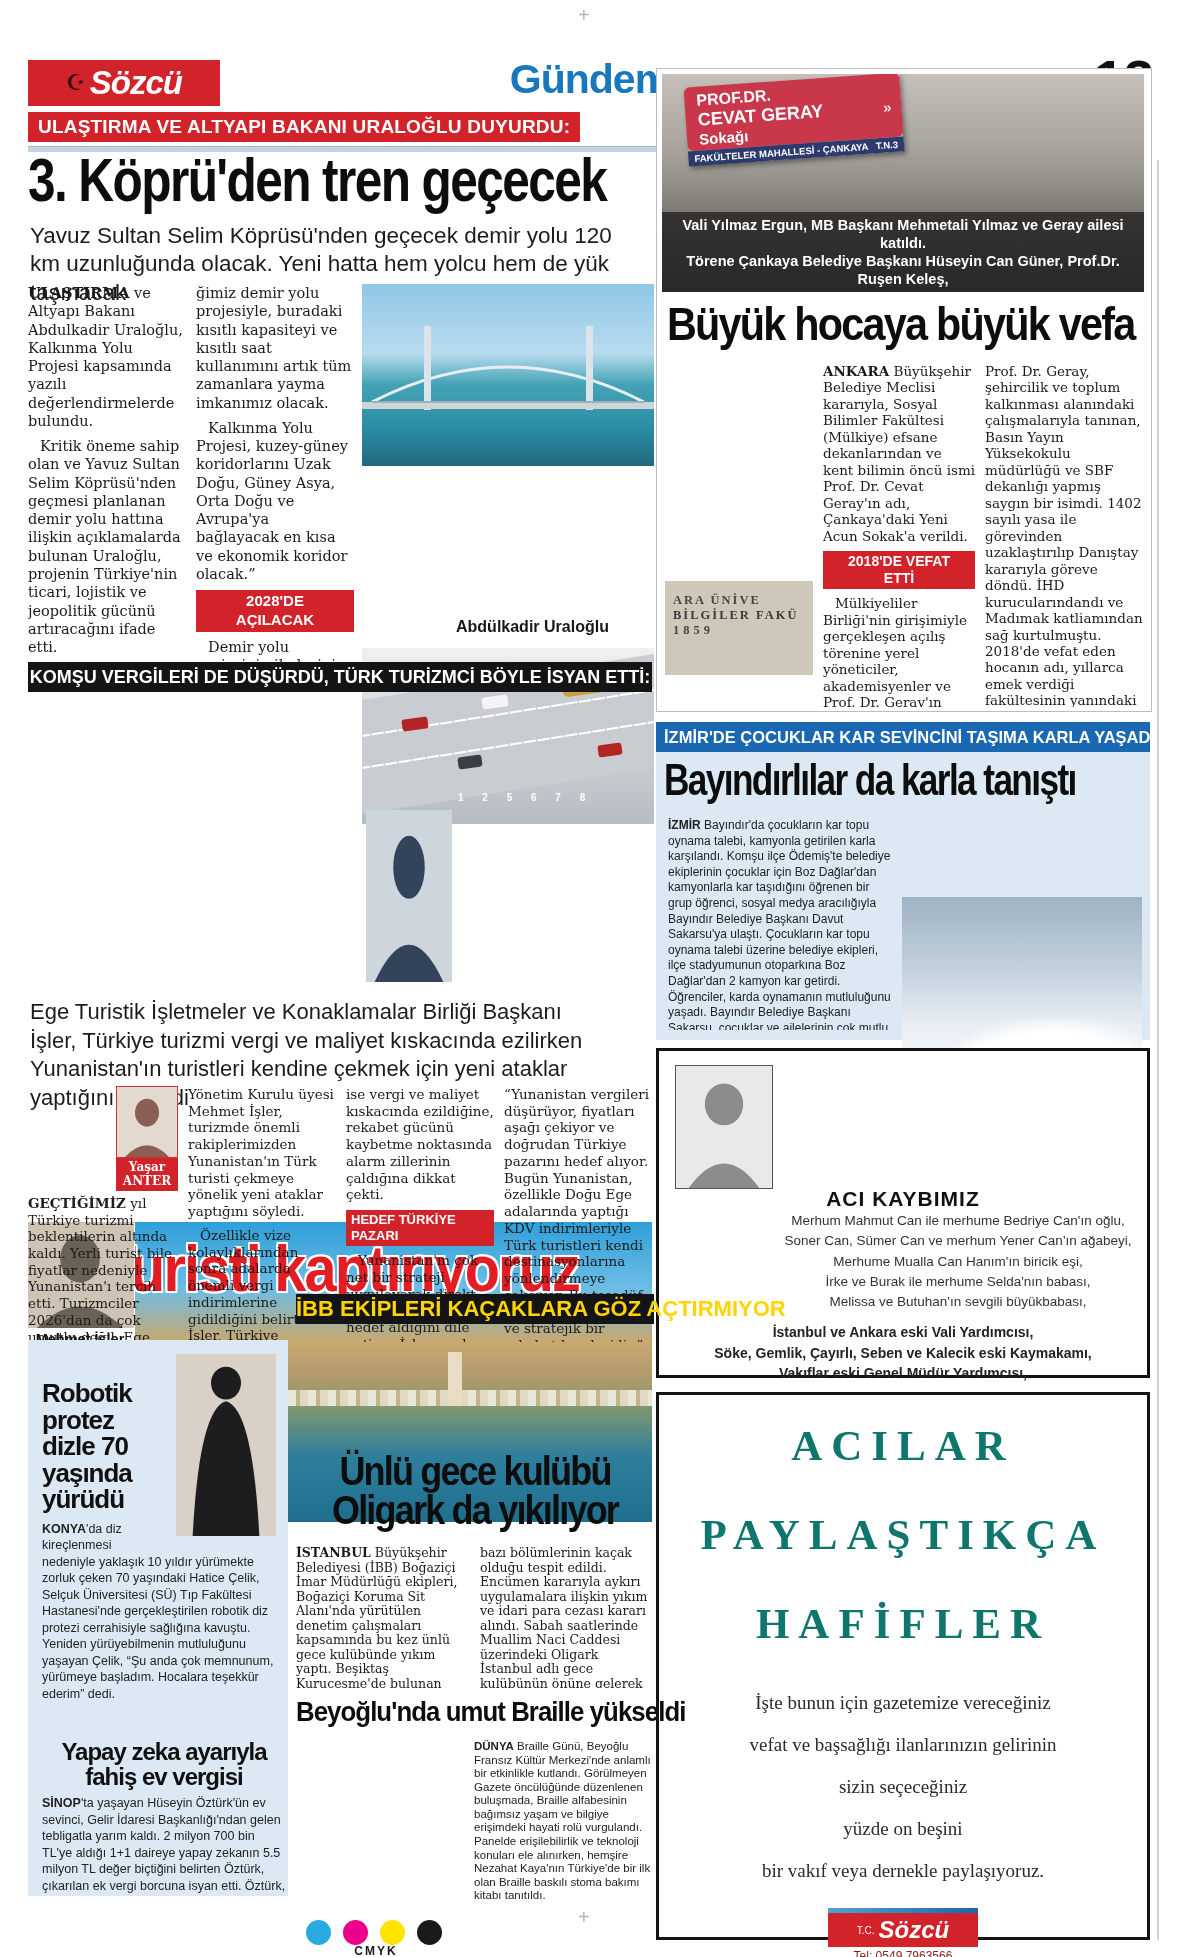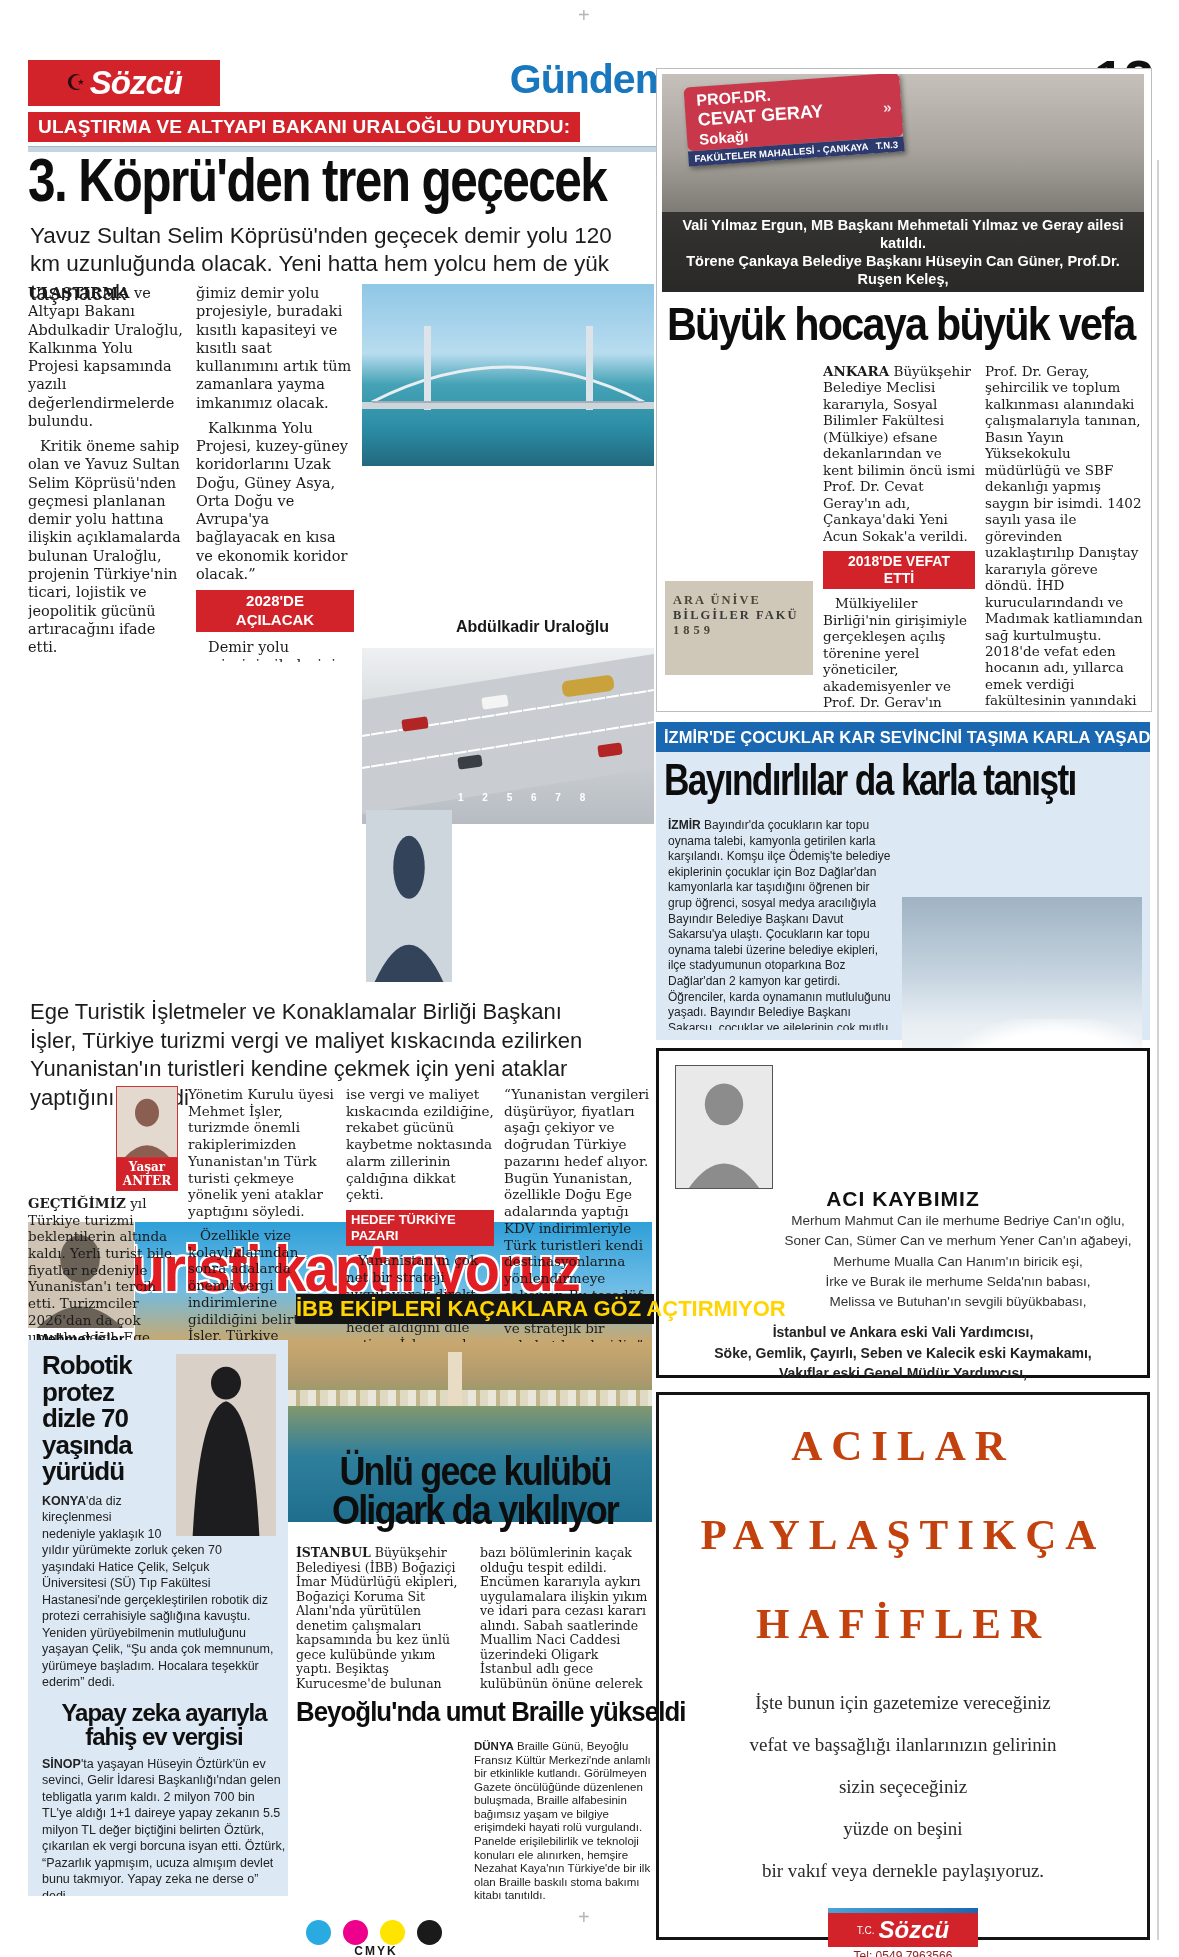--- a/index.html
+++ b/index.html
@@ -27,24 +27,24 @@
   .cap-float{color:#fff;font-weight:700;font-size:15px;text-align:center;
              text-shadow:0 0 3px #000,1px 1px 2px #000;}
   .bridge-bg{background:linear-gradient(180deg,#8fc7e6 0%,#b8dcef 38%,#46a3b6 55%,#2a8ca4 80%,#23687e 100%);}
   .harbor-bg{background:linear-gradient(180deg,#2f9fd8 0%,#6dbde6 22%,#c9a86f 40%,#b09a6d 52%,#8a9a6a 60%,#2e7f9c 78%,#1f6e8e 100%);}
   .crowd-bg{background:linear-gradient(180deg,#c5c1ba 0%,#a8a49d 35%,#6d6b66 75%,#55534f 100%);}
   .snow-bg{background:linear-gradient(180deg,#9fb3c4 0%,#c3d2de 35%,#e8eef3 60%,#ffffff 100%);}
   .deck-bg{background:linear-gradient(180deg,#eef0f2 0%,#d3d7db 45%,#b7bcc2 100%);}
   .sil{display:block;width:100%;height:100%;}
   .obit-center{text-align:center;}
   .adline{font-family:"Liberation Serif",serif;font-weight:700;font-size:43px;letter-spacing:9px;
-          text-align:center;color:#c2410c;}
+          text-align:center;color:#0f766e;}
   .adbody{font-family:"Liberation Serif",serif;font-size:19px;text-align:center;color:#2a2a2a;}
   .lb-box{background:#dce9f5;}
-  .lb-head{font-weight:800;color:#101010;letter-spacing:-1px;line-height:1.02;}
+  .lb-head{font-weight:800;color:#101010;letter-spacing:-1px;line-height:1.02;margin-top:28px;}
   .lb-body{font-size:12.5px;line-height:1.32;color:#222;text-align:left;}
   .crop{color:#b5b5b5;font-size:20px;font-weight:400;}
   .sign-red{background:#c8374a;border-radius:6px;color:#fff;padding:5px 10px 3px 12px;}
   .sign-navy{background:#2c3a6e;color:#fff;font-size:9.5px;font-weight:700;
              padding:2px 6px;display:flex;justify-content:space-between;}
 </style>
 </head>
 <body>
 
 <div class="page">
@@ -102,20 +102,21 @@
     <span class="abs" style="left:96px;top:96px;color:#fff;font-size:10px;font-weight:700;letter-spacing:8px;margin-top:48px;">1 2 5 6 7 8</span>
   </div>
   <div class="abs ph" style="left:366px;top:452px;width:86px;height:172px;background:#cdd6dd;">
     <svg class="sil" viewBox="0 0 60 60" preserveAspectRatio="none">
       <circle cx="30" cy="20" r="11" fill="#33435a"></circle>
         <path d="M6 60 Q30 34 54 60 Z" fill="#33435a"></path>
     </svg>
   </div>
   <div class="abs" style="left:456px;top:618px;width:190px;font-weight:700;font-size:16px;color:#181818;">Abdülkadir Uraloğlu</div>
 
+  <div class="abs kicker-black" style="left:28px;top:662px;width:624px;">KOMŞU VERGİLERİ DE DÜŞÜRDÜ, TÜRK TURİZMCİ BÖYLE İSYAN ETTİ:</div>
   <div class="abs ph harbor-bg" style="left:28px;top:692px;width:624px;height:300px;">
     <div class="abs" style="left:0;top:168px;width:624px;height:16px;background:repeating-linear-gradient(90deg,#f2efe6 0 8px,#c9b98f 8px 12px,#e8e0cc 12px 20px);opacity:.9;"></div>
     <div class="abs" style="left:420px;top:130px;width:14px;height:54px;background:#e8ddc4;"></div>
     <div class="abs" style="left:60px;top:236px;width:44px;height:10px;background:#f4f2ec;border-radius:2px;"></div>
     <div class="abs" style="left:200px;top:252px;width:58px;height:12px;background:#ece8df;border-radius:2px;"></div>
     <div class="abs" style="left:120px;top:276px;width:50px;height:10px;background:#d9d4c8;border-radius:2px;"></div>
     <div class="abs" style="left:0;top:10px;width:624px;text-align:center;font-weight:800;font-size:64px;letter-spacing:-2px;color:#e21d23;white-space:nowrap;transform:scaleX(.9);transform-origin:center top;text-shadow:2px 0 #fff,-2px 0 #fff,0 2px #fff,0 -2px #fff,2px 2px #fff,-2px -2px #fff,2px -2px #fff,-2px 2px #fff;">Turisti kaptırıyoruz</div>
     <div class="abs ph" style="right:3px;bottom:3px;width:108px;height:132px;background:#cfc4b4;border:1px solid #fff;">
       <svg style="display:block;width:100%;height:108px;" viewBox="0 0 60 50" preserveAspectRatio="none">
         <circle cx="30" cy="18" r="11" fill="#6b6257"></circle>

